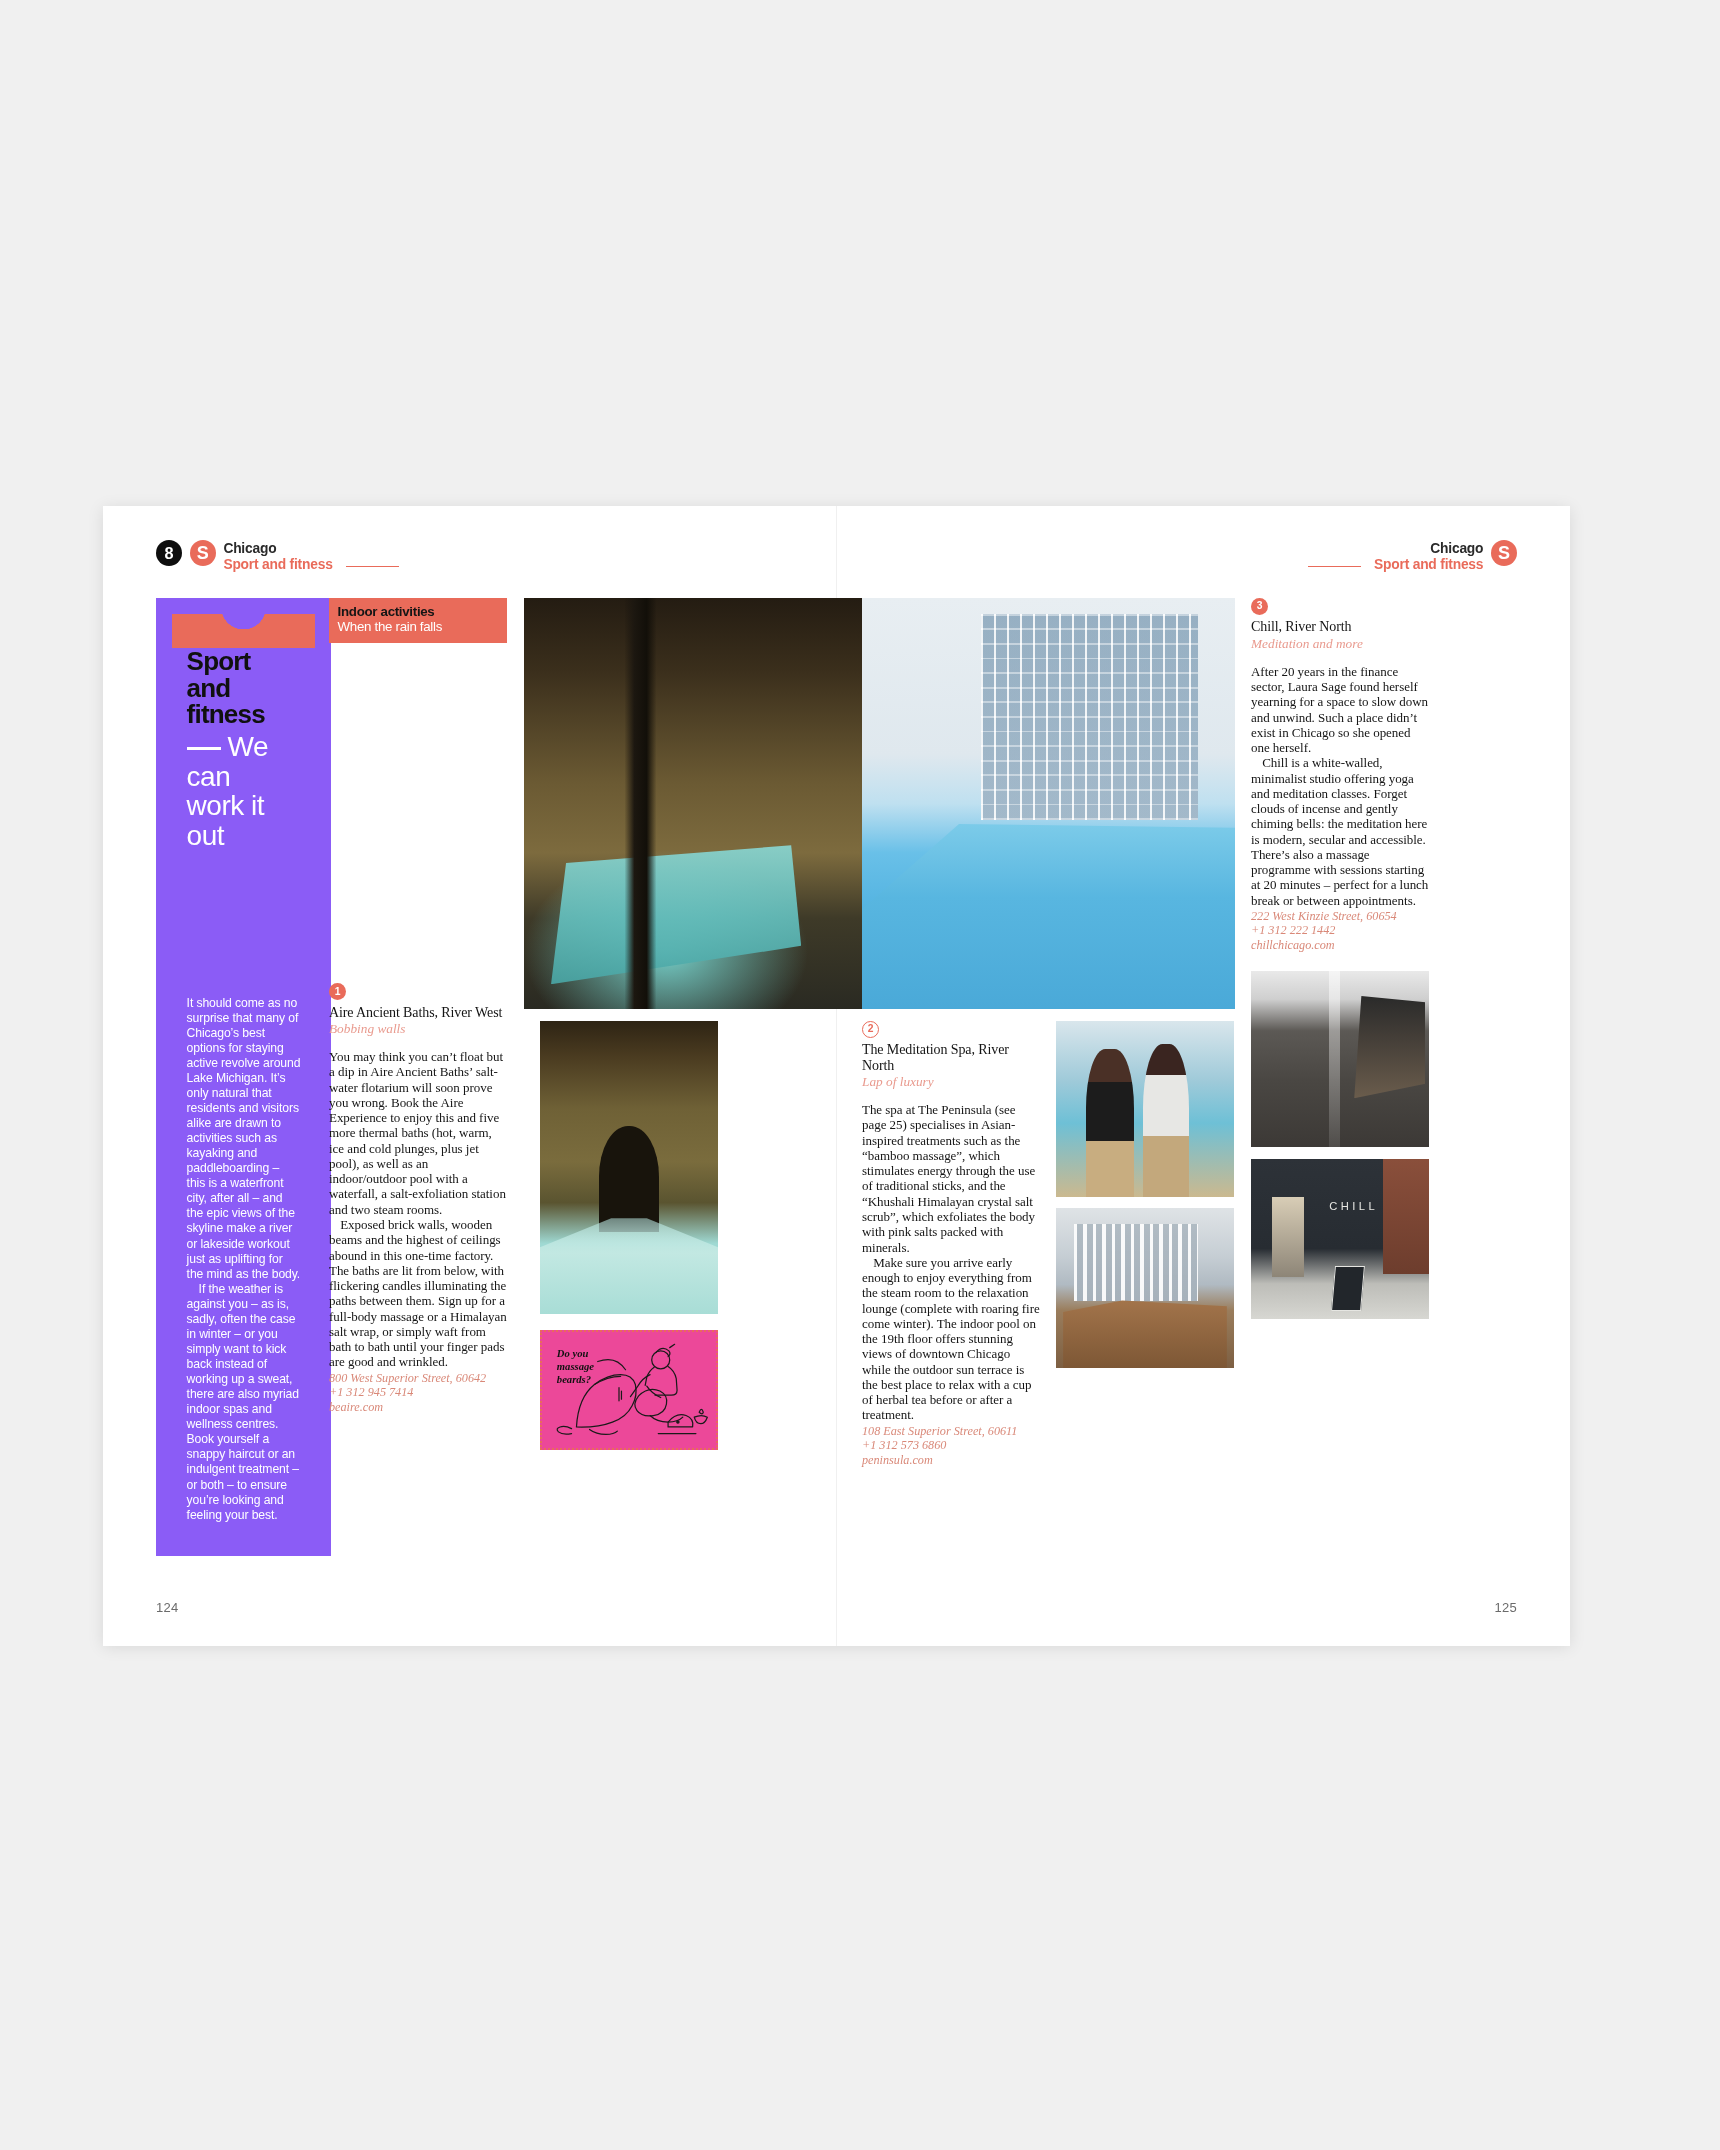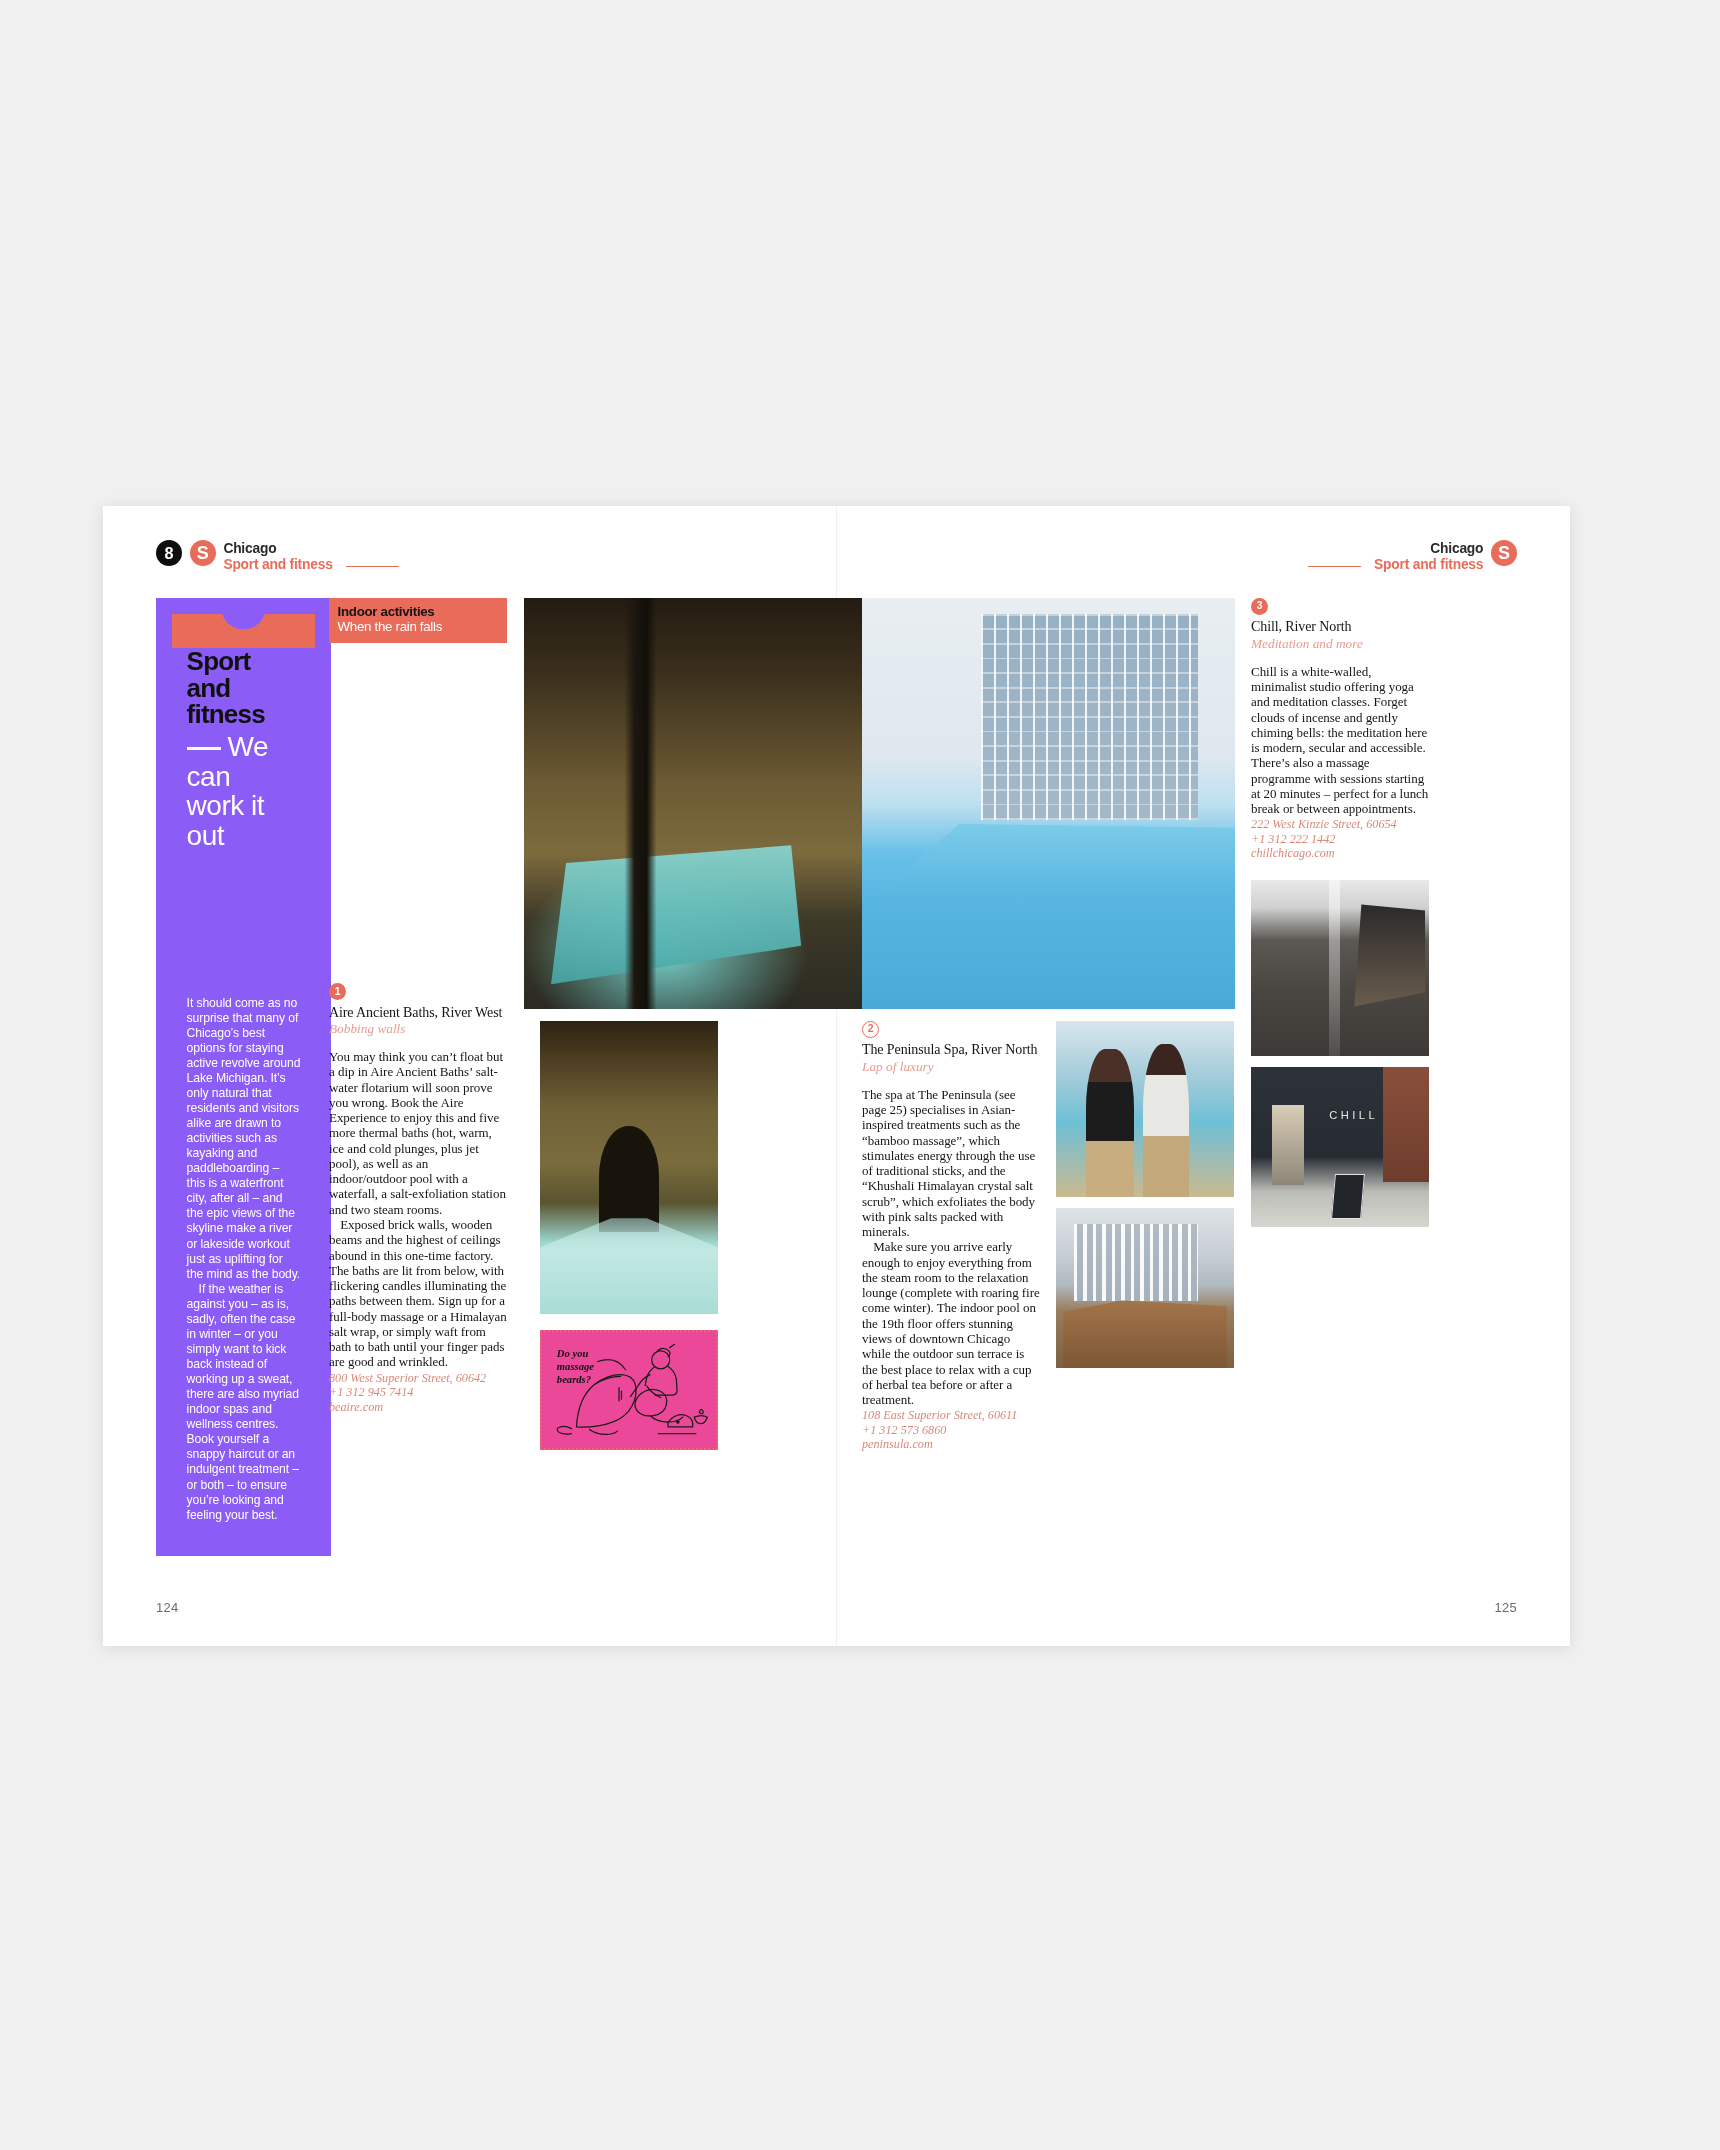--- a/index.html
+++ b/index.html
@@ -474,21 +474,21 @@
     </div>
   </div>
 
   <div class="col" id="c4">
     <div class="photo ph-pool" style="height:411px;width:373px"></div>
 
     <div style="height:12px"></div>
 
     <div>
       <div class="num-badge outline">2</div>
-      <div class="entry-title">The Peninsula Spa, River North</div>
+      <div class="entry-title">The Meditation Spa, River North</div>
       <div class="entry-sub">Lap of luxury</div>
       <div class="entry-body">
         <p>The spa at The Peninsula (see page 25) specialises in Asian-inspired treatments such as the “bamboo massage”, which stimulates energy through the use of traditional sticks, and the “Khushali Himalayan crystal salt scrub”, which exfoliates the body with pink salts packed with minerals.</p>
         <p>Make sure you arrive early enough to enjoy everything from the steam room to the relaxation lounge (complete with roaring fire come winter). The indoor pool on the 19th floor offers stunning views of downtown Chicago while the outdoor sun terrace is the best place to relax with a cup of herbal tea before or after a treatment.</p>
       </div>
       <div class="entry-meta">
         <div>108 East Superior Street, 60611</div>
         <div>+1 312 573 6860</div>
         <div>peninsula.com</div>
       </div>
@@ -500,20 +500,21 @@
     <div class="photo ph-staff" style="height:176px"></div>
     <div class="photo ph-terrace" style="height:160px;margin-top:11.2px"></div>
   </div>
 
   <div class="col" id="c6">
     <div>
       <div class="num-badge filled">3</div>
       <div class="entry-title">Chill, River North</div>
       <div class="entry-sub">Meditation and more</div>
       <div class="entry-body">
+        <p>After 20 years in the finance sector, Laura Sage found herself yearning for a space to slow down and unwind. Such a place didn’t exist in Chicago so she opened one herself.</p>
         <p>Chill is a white-walled, minimalist studio offering yoga and meditation classes. Forget clouds of incense and gently chiming bells: the meditation here is modern, secular and accessible. There’s also a massage programme with sessions starting at 20 minutes – perfect for a lunch break or between appointments.</p>
       </div>
       <div class="entry-meta">
         <div>222 West Kinzie Street, 60654</div>
         <div>+1 312 222 1442</div>
         <div>chillchicago.com</div>
       </div>
     </div>
 
     <div class="photo ph-lounge" style="height:176px;margin-top:19px"></div>

